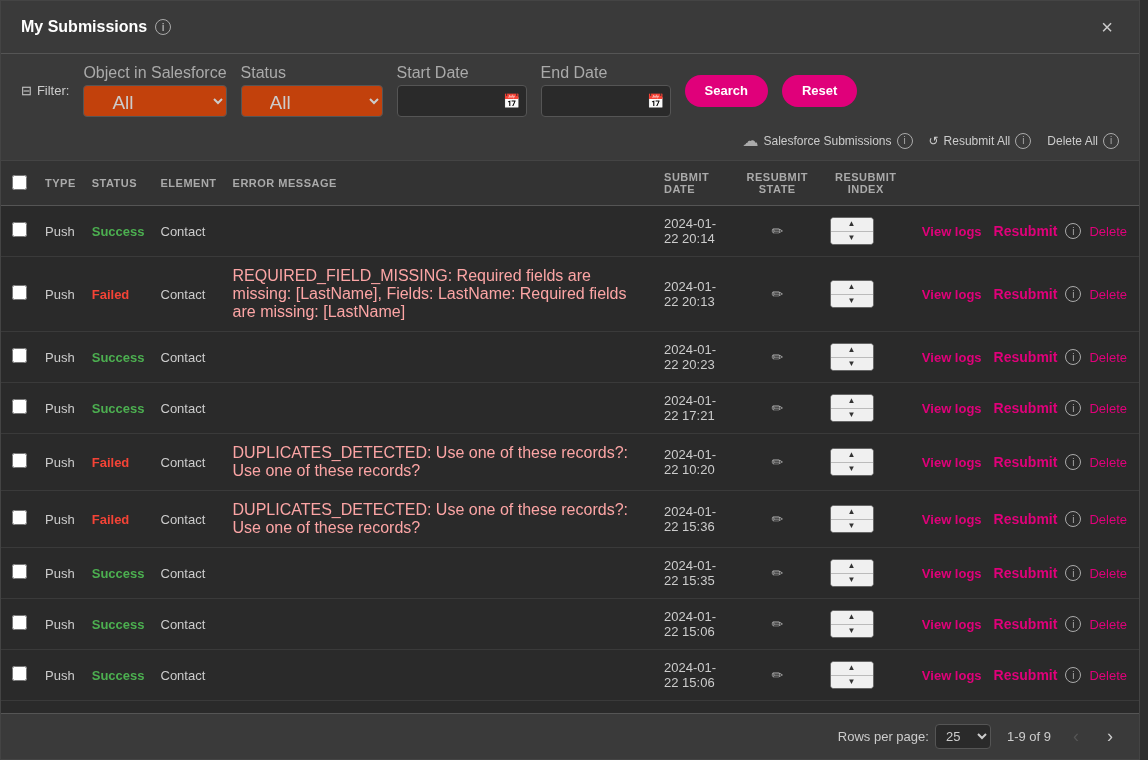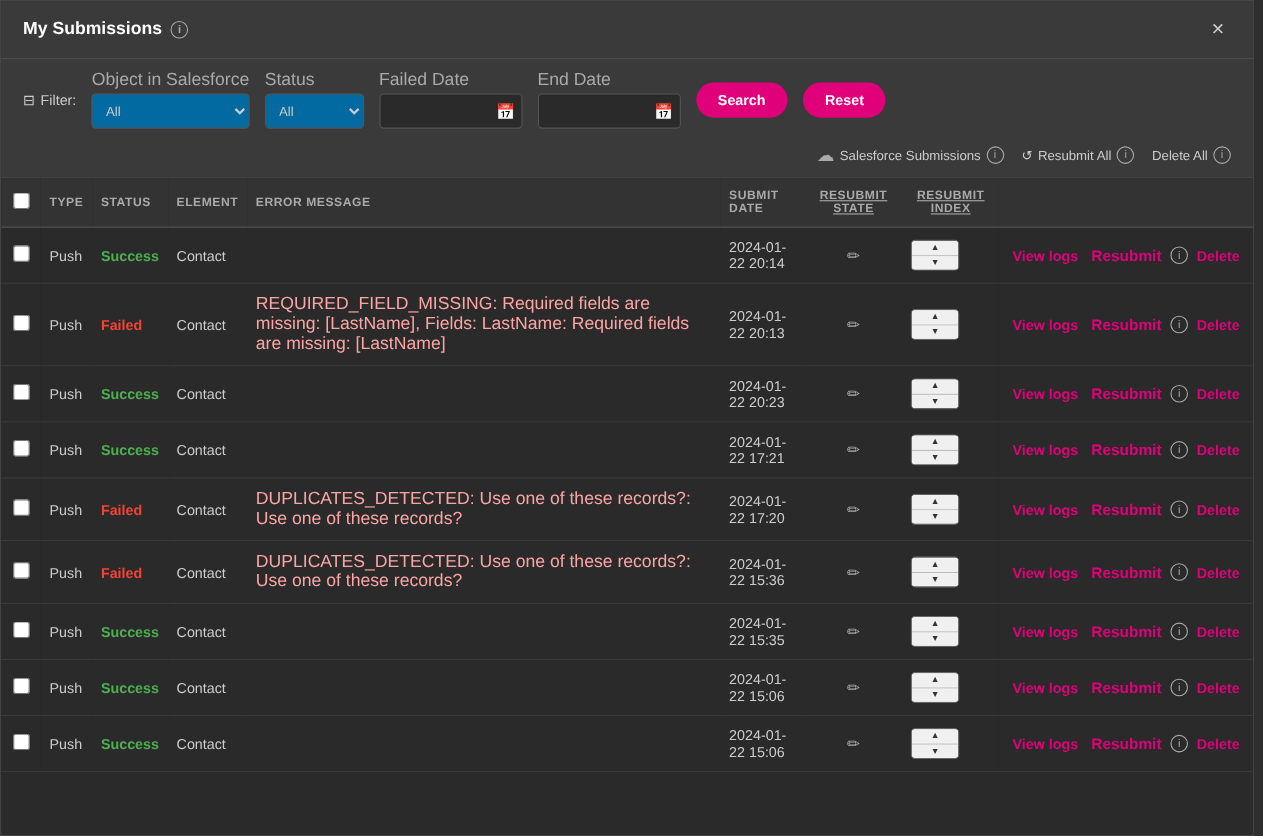--- a/index.html
+++ b/index.html
@@ -88,26 +88,26 @@
       flex-direction: column;
       gap: 3px;
     }
 
     .filter-group label {
       font-size: 16px;
       color: #aaa;
     }
 
     .filter-select {
-      background: #0369a1;
+      background: #c2410c;
       border: 1px solid #555;
       color: #ccc;
-      padding: 5px 8px;
+      padding: 5px 24px;
       border-radius: 4px;
-      font-size: 12px;
+      font-size: 19px;
       height: 32px;
       min-width: 90px;
     }
 
     .date-input-wrap {
       position: relative;
       display: flex;
       align-items: center;
     }
 
@@ -190,21 +190,21 @@
     thead th {
       color: #aaa;
       font-size: 11px;
       font-weight: bold;
       text-transform: uppercase;
       padding: 10px 8px;
       text-align: left;
       letter-spacing: 0.5px;
     }
 
-    thead th.center { text-align: center; text-decoration: underline; }
+    thead th.center { text-align: center; }
     thead th.checkbox-col { width: 36px; text-align: center; }
 
     tbody tr {
       border-bottom: 1px solid #3a3a3a;
       background: #2a2a2a;
       padding-left: 48px;
     }
 
     tbody td {
       padding: 10px 8px;
@@ -272,21 +272,21 @@
       font-weight: bold;
       cursor: pointer;
       padding: 2px 4px;
     }
 
     .delete-btn {
       color: #e0007a;
       background: none;
       border: none;
       font-size: 13px;
-      font-weight: bold;
+      font-weight: normal;
       cursor: pointer;
       padding: 2px 4px;
     }
 
     .row-actions {
       display: flex;
       align-items: center;
       gap: 4px;
       white-space: nowrap;
     }
@@ -370,21 +370,21 @@
     <div class="filter-group">
       <label>Status</label>
       <select class="filter-select">
         <option>All</option>
         <option>Success</option>
         <option>Failed</option>
       </select>
     </div>
 
     <div class="filter-group">
-      <label>Failed Date</label>
+      <label>Start Date</label>
       <div class="date-input-wrap">
         <input class="date-input" type="text" style="">
         <span class="calendar-icon">📅</span>
       </div>
     </div>
 
     <div class="filter-group">
       <label>End Date</label>
       <div class="date-input-wrap">
         <input class="date-input" type="text" style="">
@@ -540,21 +540,21 @@
     </td>
   </tr>
           <tr>
     <td class="checkbox-col">
       <input type="checkbox" style="">
     </td>
     <td>Push</td>
     <td><span class="status-failed">Failed</span></td>
     <td>Contact</td>
     <td><span class="error-msg">DUPLICATES_DETECTED: Use one of these records?: Use one of these records?</span></td>
-    <td>2024-01-22 17:20</td>
+    <td>2024-01-22 10:20</td>
     <td style="text-align:center;">
       <button class="edit-btn">✏</button>
     </td>
     <td style="text-align:center;">
       <div class="spinner-control">
         <button class="spinner-up">▲</button>
         <button class="spinner-down">▼</button>
       </div>
     </td>
     <td>
@@ -671,14 +671,28 @@
         <button class="resubmit-btn">Resubmit</button>
         <span class="info-icon">i</span>
         <button class="delete-btn">Delete</button>
       </div>
     </td>
   </tr>
         </tbody>
     </table>
   </div>
 
+  <div class="footer-bar">
+    <div class="rows-per-page">
+      <span>Rows per page:</span>
+      <select class="rows-select">
+        <option>10</option>
+        <option selected="">25</option>
+        <option>50</option>
+        <option>100</option>
+      </select>
+    </div>
+    <span class="pagination-info">1-9 of 9</span>
+    <button class="pagination-btn" disabled="">‹</button>
+    <button class="pagination-btn">›</button>
+  </div>
 
 </div>
 
 </body></html>

